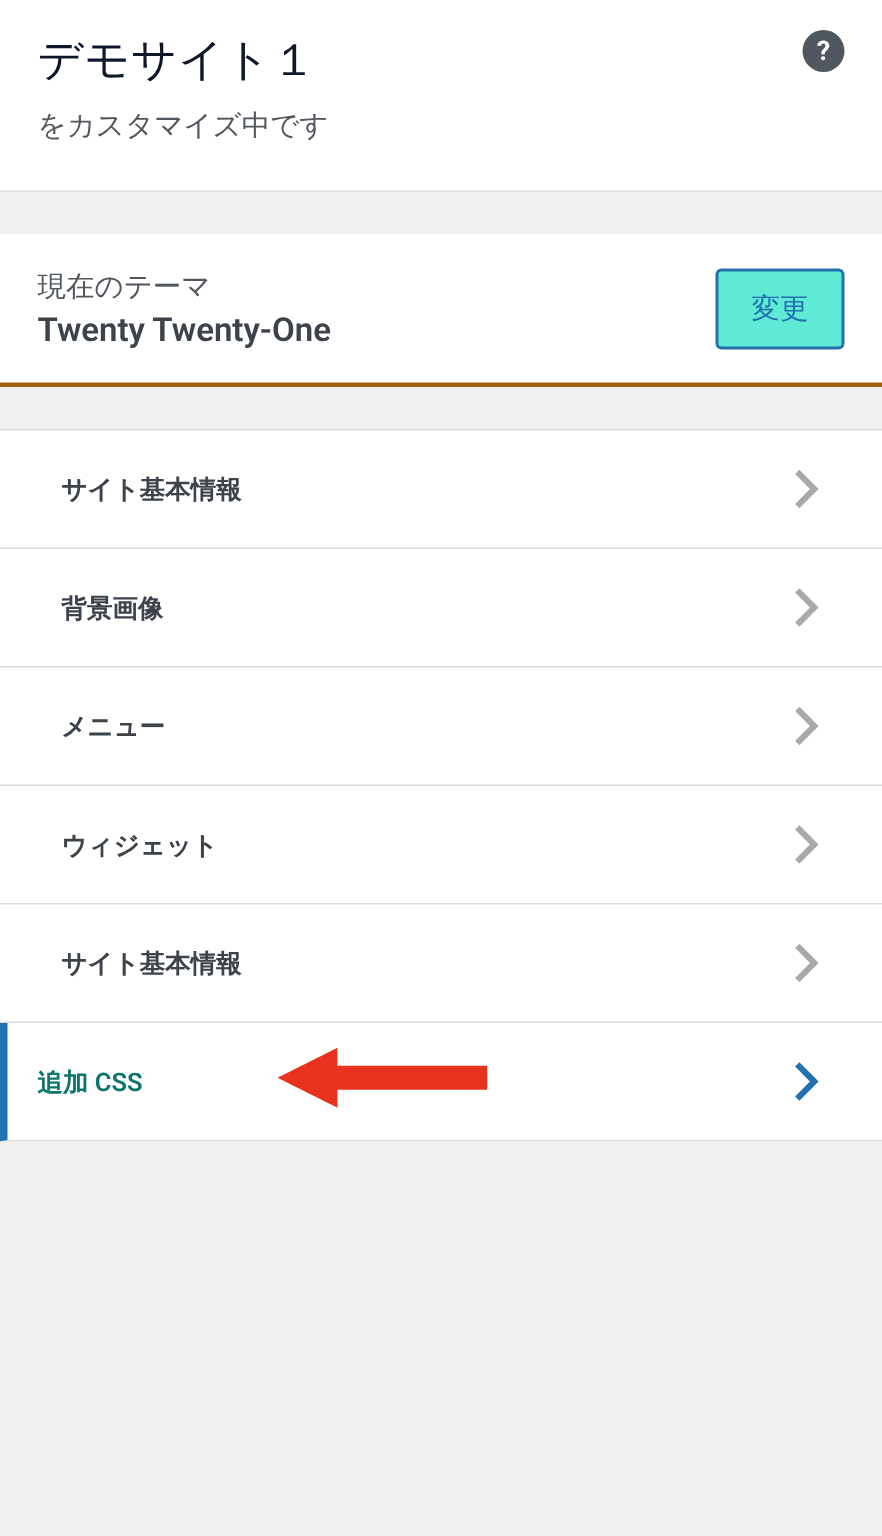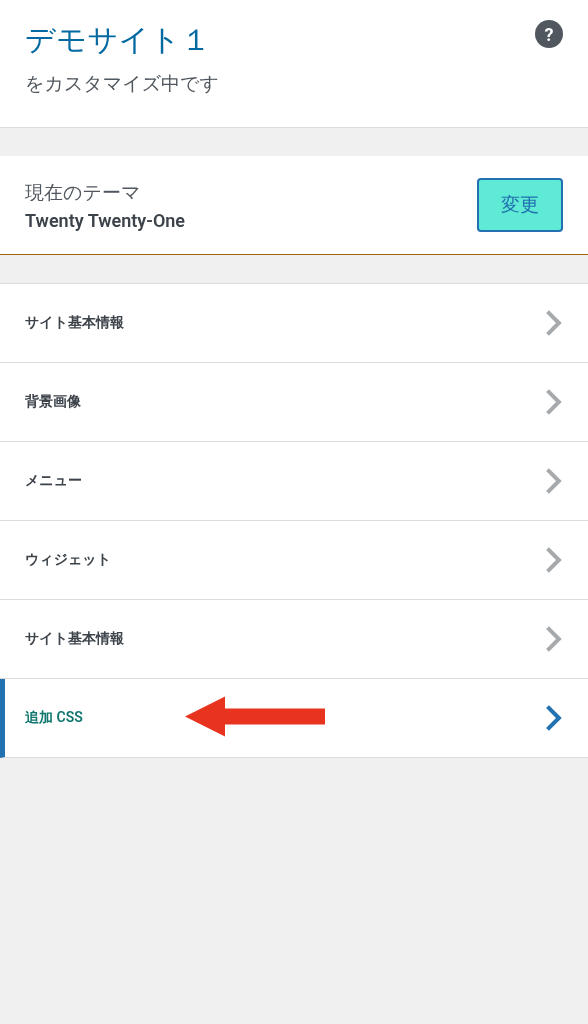--- a/index.html
+++ b/index.html
@@ -19,21 +19,21 @@
       border-bottom: 1px solid #dcdcde;
     }
     .header-top {
       display: flex;
       justify-content: space-between;
       align-items: flex-start;
     }
     .site-title {
       font-size: 30px;
       font-weight: 400;
-      color: #0369a1;
+      color: #0f172a;
       letter-spacing: 0.5px;
     }
     .help-icon {
       width: 28px;
       height: 28px;
       background: #50575e;
       border-radius: 50%;
       display: flex;
       align-items: center;
       justify-content: center;
@@ -50,33 +50,33 @@
     .spacer {
       height: 28px;
       background: #f0f0f1;
     }
     .theme-section {
       background: #fff;
       padding: 22px 25px;
       display: flex;
       justify-content: space-between;
       align-items: center;
-      border-bottom: 1px solid #a16207;
+      border-bottom: 3px solid #a16207;
     }
     .theme-info {
       display: flex;
       flex-direction: column;
       gap: 4px;
     }
     .theme-label {
       font-size: 19px;
       color: #50575e;
     }
     .theme-name {
-      font-size: 18px;
+      font-size: 22px;
       font-weight: 600;
       color: #3c434a;
     }
     .change-button {
       border: 2px solid #2271b1;
       color: #2271b1;
       background: #5eead4;
       padding: 12px 22px;
       font-size: 19px;
       border-radius: 4px;
@@ -84,24 +84,24 @@
       font-weight: 400;
     }
     .menu-list {
       background: #fff;
       margin-top: 28px;
     }
     .menu-item {
       display: flex;
       justify-content: space-between;
       align-items: center;
-      padding: 26px 25px;
+      padding: 26px 41px;
       border-bottom: 1px solid #dcdcde;
       cursor: pointer;
-      font-size: 14px;
+      font-size: 17px;
       font-weight: 600;
       color: #3c434a;
       position: relative;
     }
     .menu-item:first-child {
       border-top: 1px solid #dcdcde;
     }
     .menu-item.active {
       color: #0f766e;
       border-left: 5px solid #2271b1;

